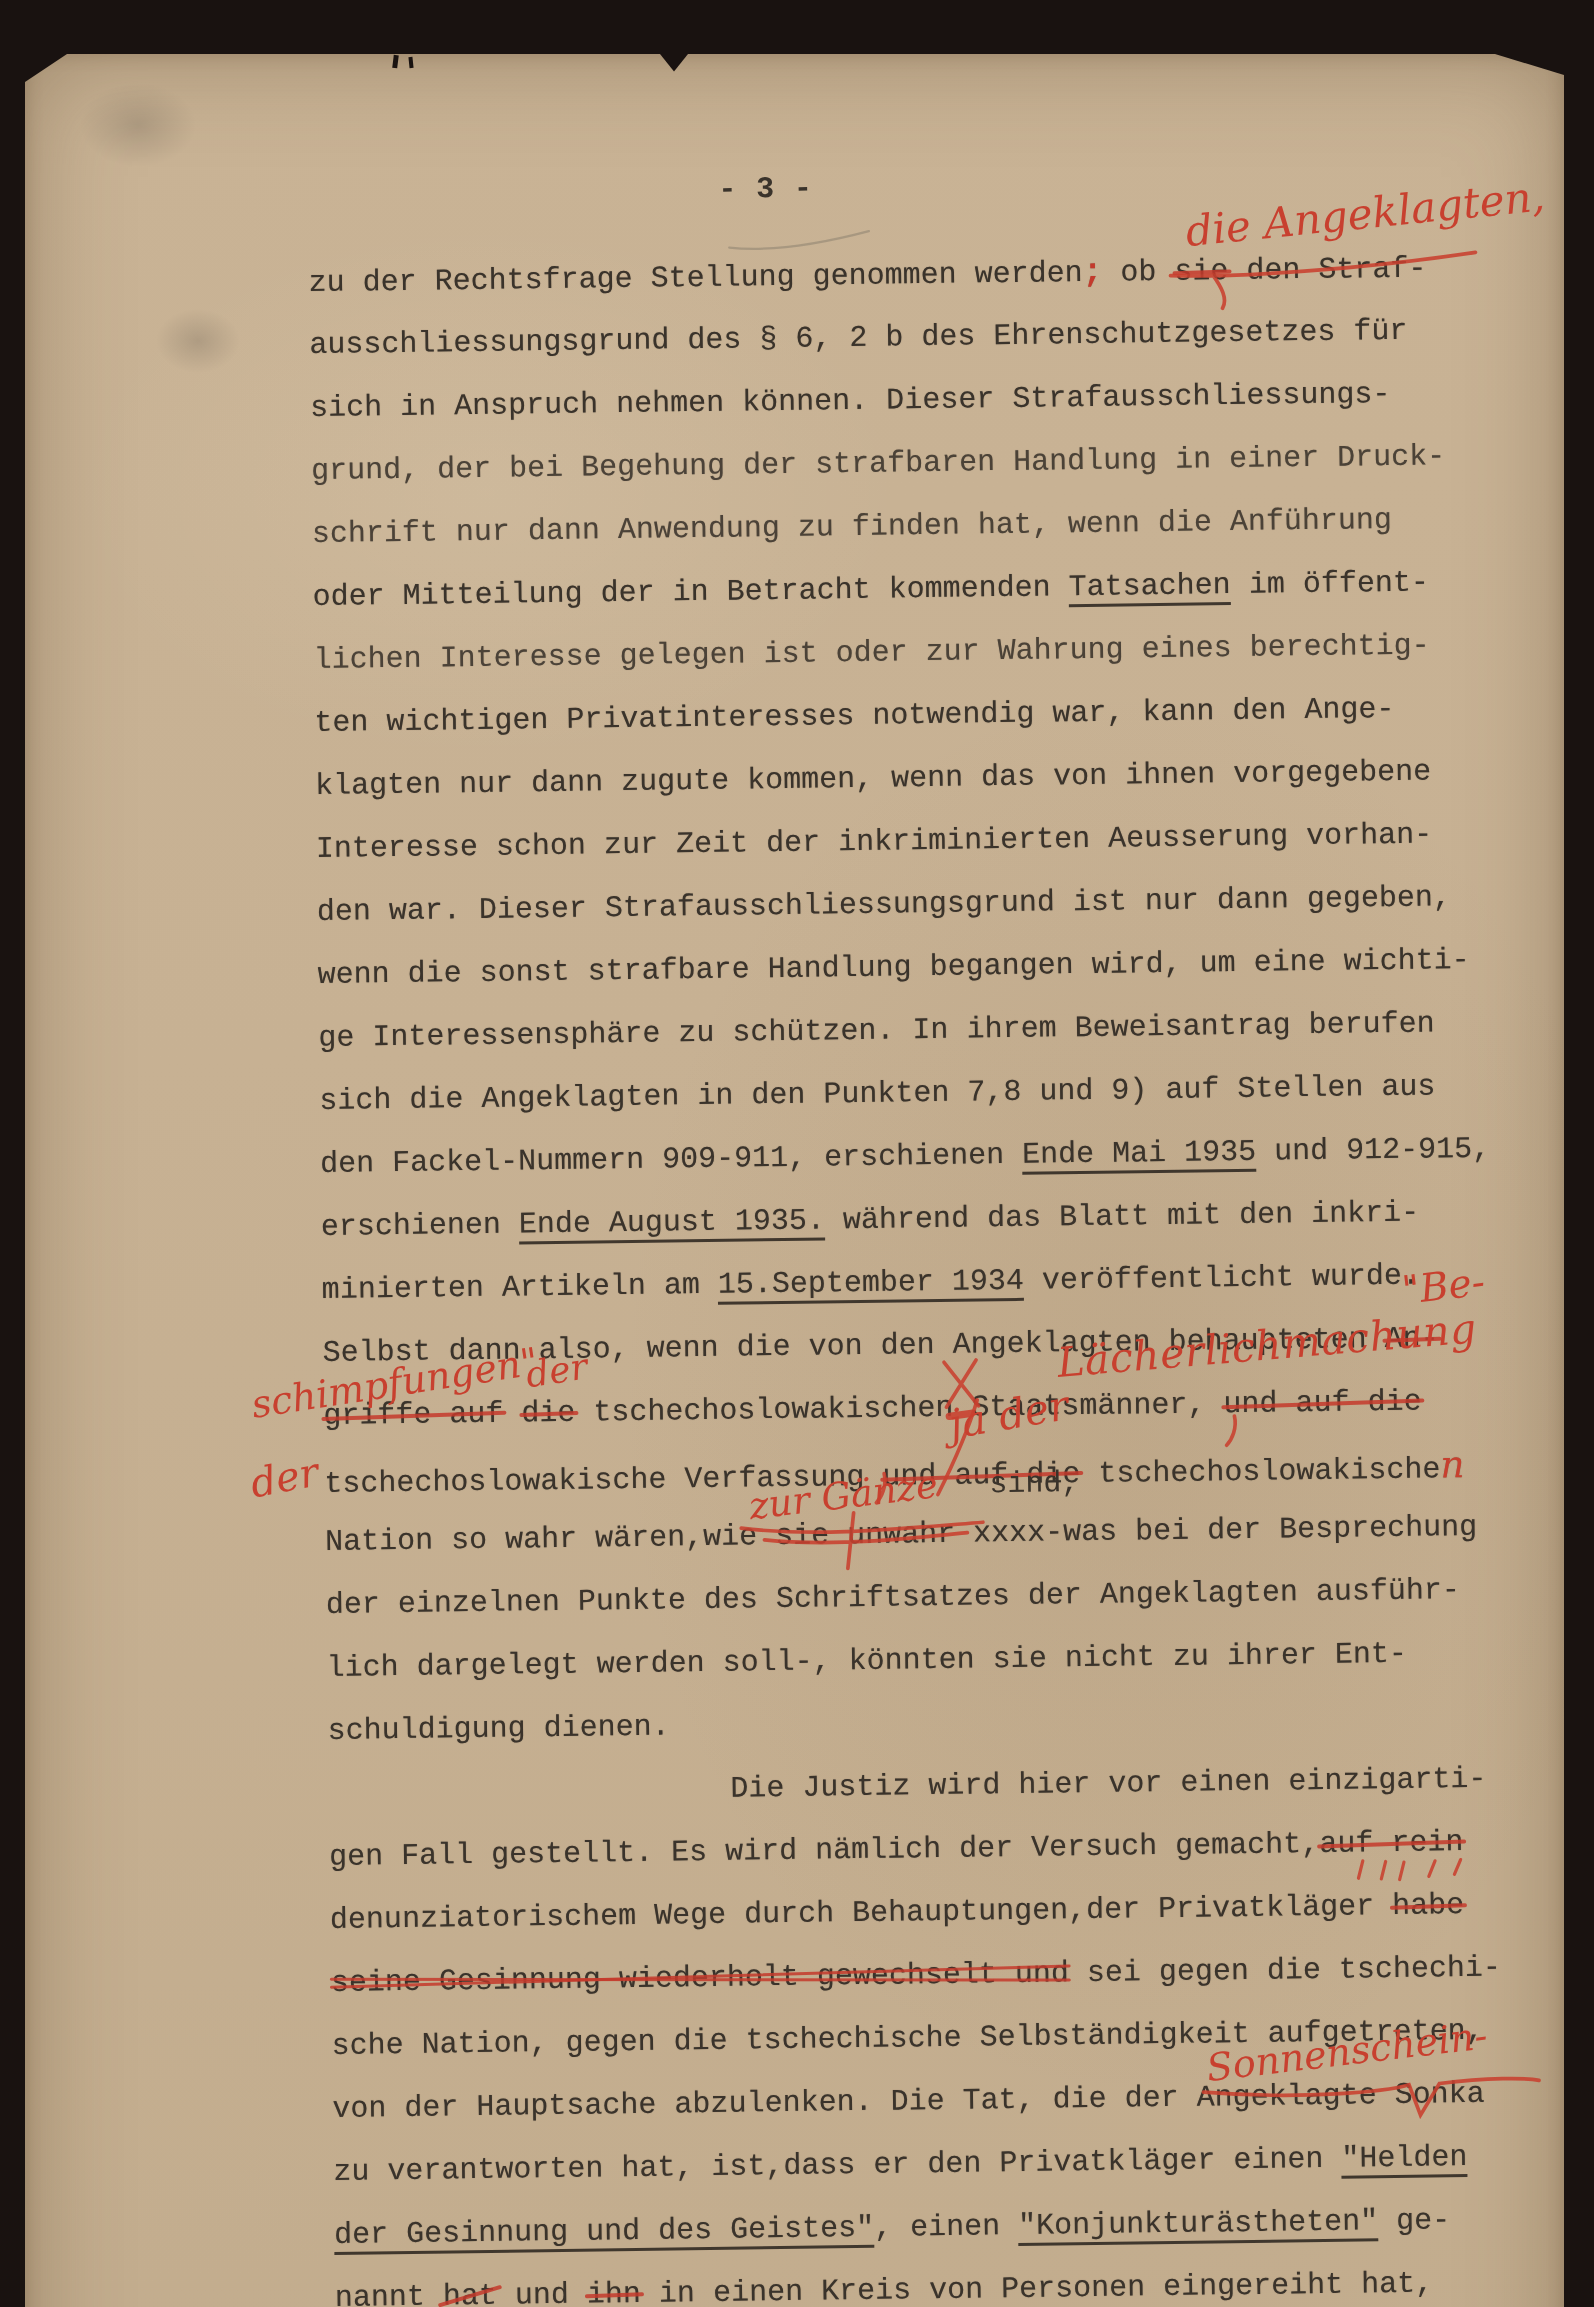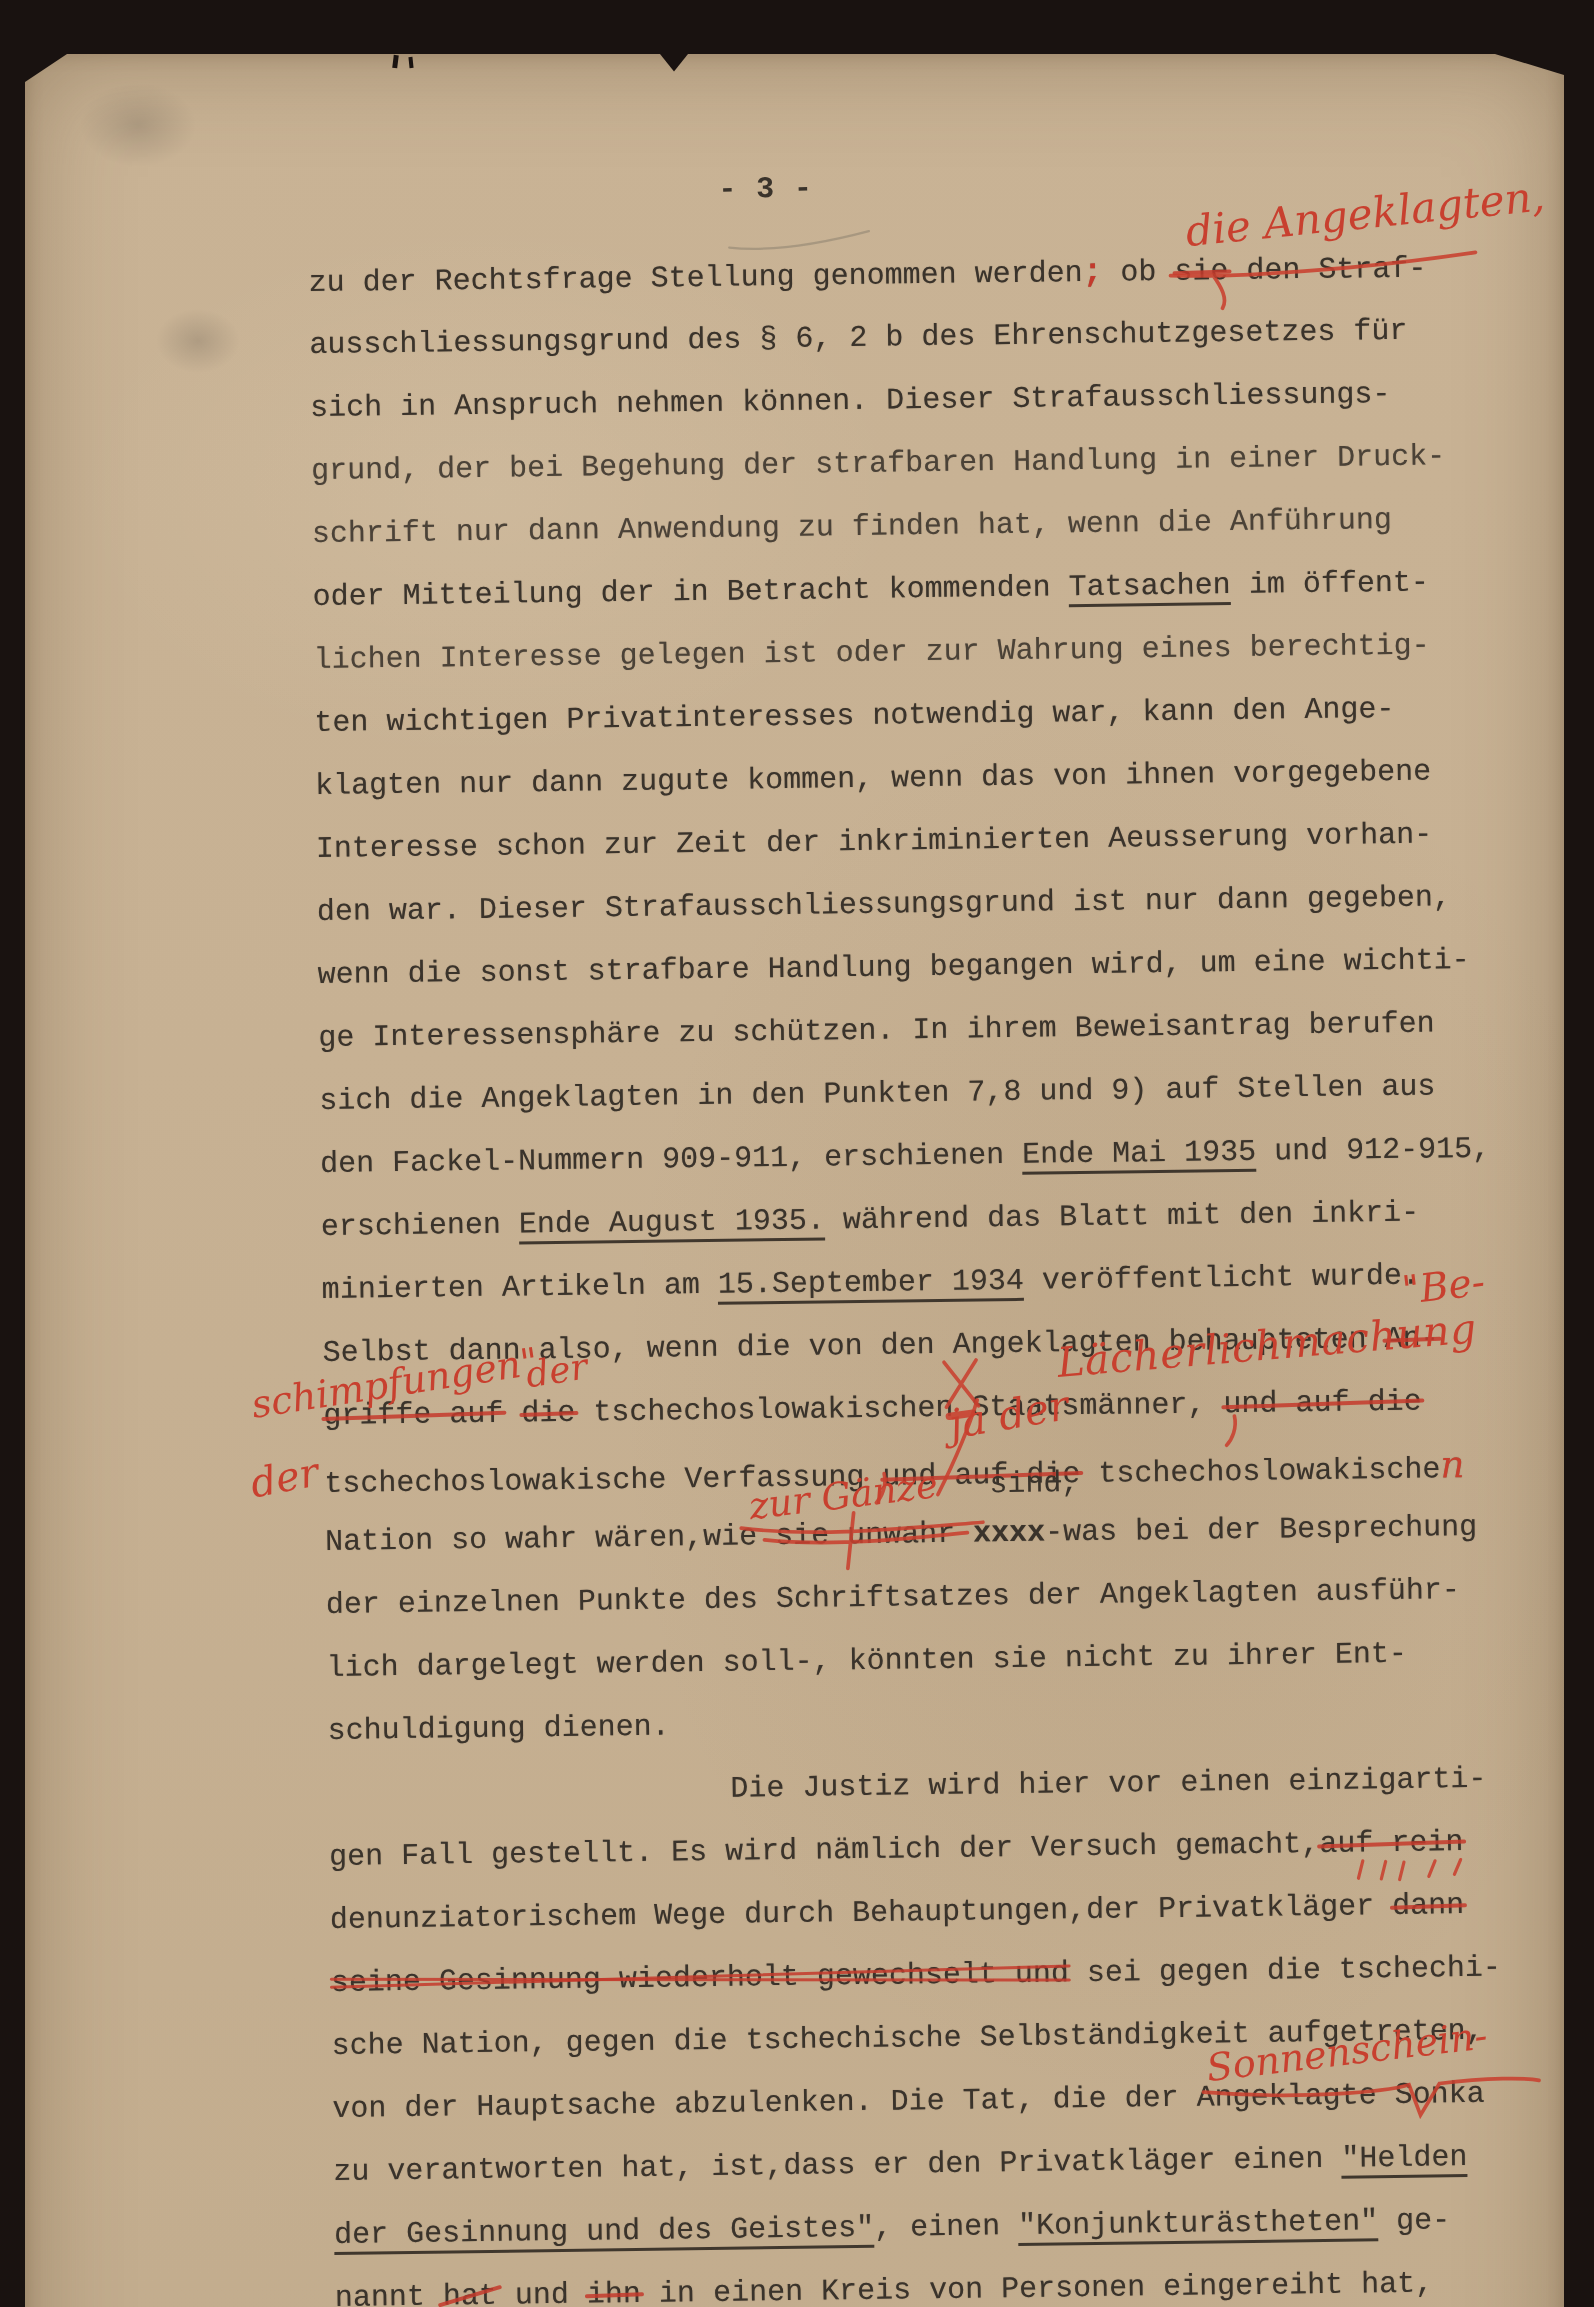--- a/index.html
+++ b/index.html
@@ -35,21 +35,21 @@
   .u{border-bottom:3.2px solid rgba(52,45,37,.92);}
   
   .rs::after,.rsl::after,.rw::after,.rw::before{
     content:"";position:absolute;background:#c43a2c;opacity:.85;border-radius:1.8px;}
   .rs::after{left:-0.08em;right:-0.08em;top:0.52em;height:0.12em;transform:rotate(-1.2deg);}
   .rsl::after{left:-0.2em;right:-0.2em;top:0.5em;height:0.13em;transform:rotate(-16deg);}
   .rw::after{left:-0.05em;right:-0.05em;top:0.58em;height:0.11em;transform:rotate(0.8deg);}
   .rw::before{left:-0.05em;right:-0.05em;top:0.46em;height:0.10em;transform:rotate(-0.9deg);}
   
   .red{color:#c43a2c;font-weight:bold;font-size:1.1em;}
-  .x{font-weight:bold;}
+  .x{font-weight:normal;}
   .hw{position:absolute;font-family:"DejaVu Serif","Liberation Serif",serif;
     font-style:italic;color:#c8402f;white-space:nowrap;}
   .hw-inline{font-family:"DejaVu Serif","Liberation Serif",serif;font-style:italic;
     color:#c8402f;font-size:1.25em;}
   .sind{position:absolute;font-size:30px;color:#3a332b;white-space:pre;}
   svg.mark{position:absolute;overflow:visible;}
   svg.mark path{fill:none;stroke:#c8402f;stroke-width:8;stroke-linecap:round;opacity:.88;}
   svg.mark path.thick{stroke-width:16;}
   svg.mark path.pencil{stroke:#8d8170;stroke-width:5;opacity:.55;}
 </style>
@@ -95,21 +95,21 @@
     <div class="line"><span class="t">minierten Artikeln am </span><span class="u">15.September 1934</span><span class="t"> veröffentlicht wurde.</span></div>
     <div class="line"><span class="t">Selbst dann also, wenn die von den Angeklagten behaupteten </span><span class="rs">An-</span></div>
     <div class="line"><span class="rs">griffe auf</span><span class="t"> </span><span class="rs">die</span><span class="t"> tschechoslowakischen</span><span class="t"> Staatsmänner, </span><span class="rs">und auf die</span></div>
     <div class="line"><span class="t">tschechoslowakische Verfassung </span><span class="rs">und auf die</span><span class="t"> tschechoslowakische</span><span class="hw-inline">n</span></div>
     <div class="line"><span class="t">Nation so wahr wären,wie sie unwahr </span><span class="x">xxxx</span><span class="t">-was bei der Besprechung</span></div>
     <div class="line"><span class="t">der einzelnen Punkte des Schriftsatzes der Angeklagten ausführ-</span></div>
     <div class="line"><span class="t">lich dargelegt werden soll-, könnten sie nicht zu ihrer Ent-</span></div>
     <div class="line"><span class="t">schuldigung dienen.</span></div>
     <div class="line indent"><span class="t">Die Justiz wird hier vor einen einzigarti-</span></div>
     <div class="line"><span class="t">gen Fall gestellt. Es wird nämlich der Versuch gemacht,</span><span class="rs">auf rein</span></div>
-    <div class="line"><span class="t">denunziatorischem Wege durch Behauptungen,der Privatkläger </span><span class="rs">dann</span></div>
+    <div class="line"><span class="t">denunziatorischem Wege durch Behauptungen,der Privatkläger </span><span class="rs">habe</span></div>
     <div class="line"><span class="rw">seine Gesinnung wiederholt gewechselt und</span><span class="t"> sei gegen die tschechi-</span></div>
     <div class="line"><span class="t">sche Nation, gegen die tschechische Selbständigkeit aufgetreten,</span></div>
     <div class="line"><span class="t">von der Hauptsache abzulenken. Die Tat, die der Angeklagte Sonka</span></div>
     <div class="line"><span class="t">zu verantworten hat, ist,dass er den Privatkläger einen </span><span class="u">"Helden</span></div>
     <div class="line"><span class="u">der Gesinnung und des Geistes"</span><span class="t">, einen </span><span class="u">"Konjunkturästheten"</span><span class="t"> ge-</span></div>
     <div class="line"><span class="t">nannt </span><span class="rsl">hat</span><span class="t"> und </span><span class="rs">ihn</span><span class="t"> in einen Kreis von Personen eingereiht hat,</span></div>
 
   </div>
 
   <div class="hw" style="left:1200px;top:203px;font-size:42px;transform:rotate(-5deg);">die Angeklagten,</div>

